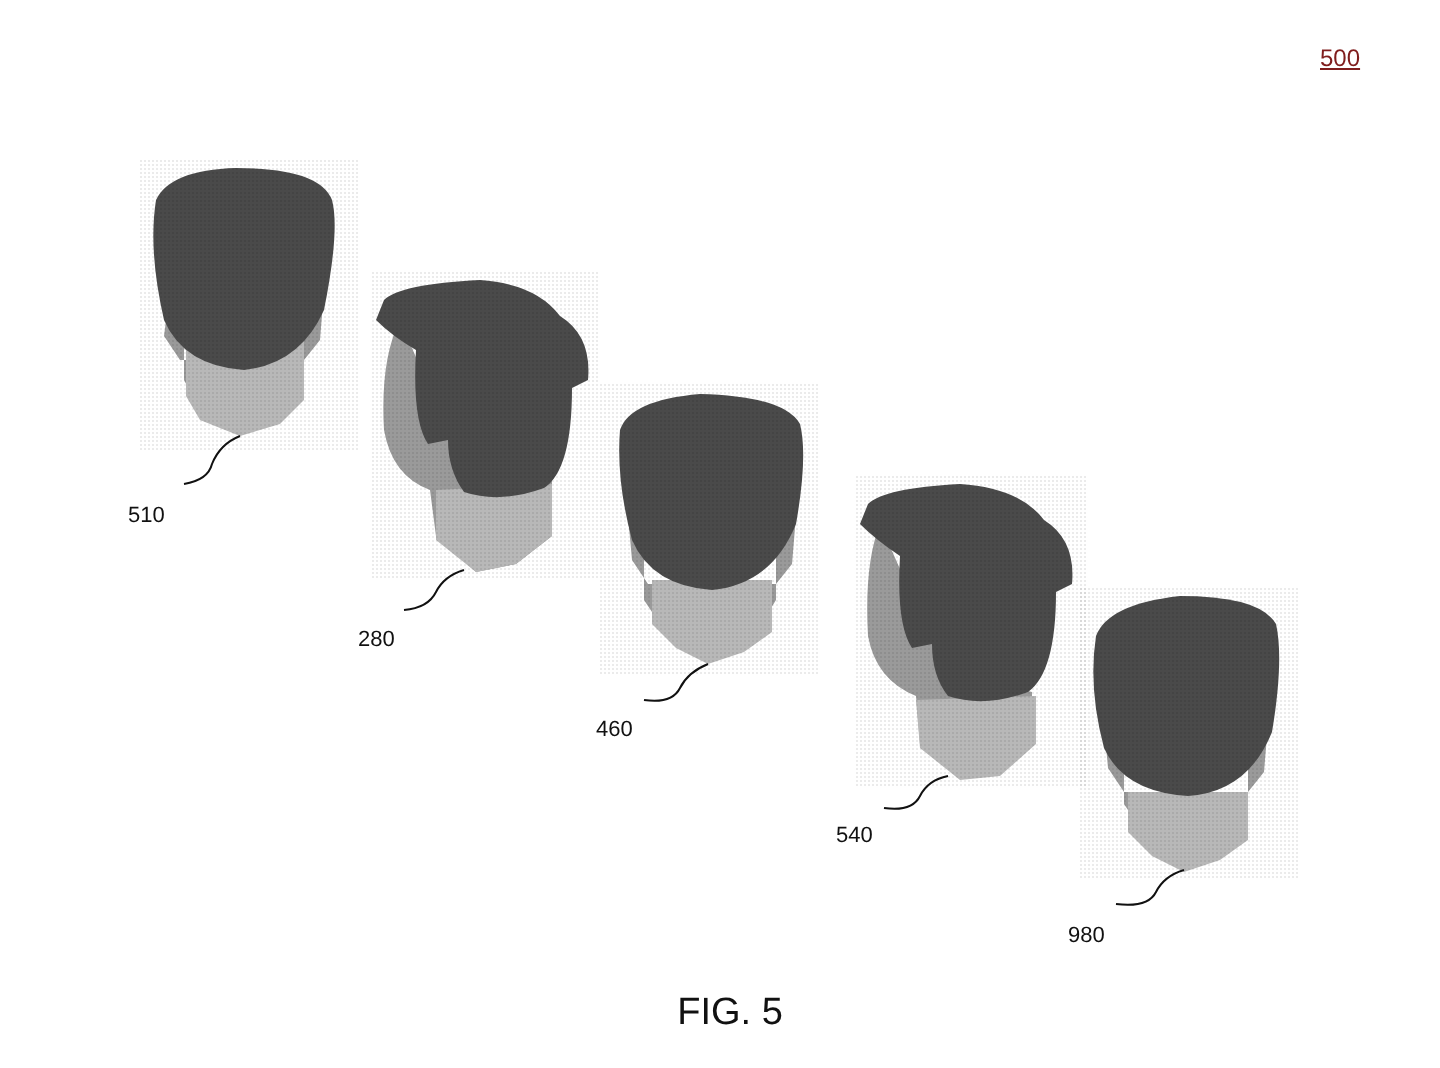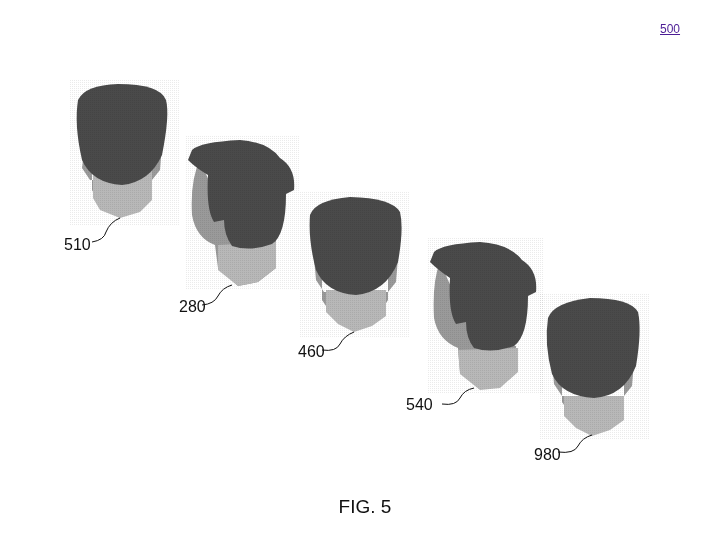--- a/index.html
+++ b/index.html
@@ -1,19 +1,19 @@
 <!DOCTYPE html>
 <html><head>
 <meta charset="utf-8">
 <style>
   html, body { margin: 0; padding: 0; background: #ffffff; }
   body { width: 720px; height: 534px; position: relative; overflow: hidden; font-family: "Liberation Sans", "DejaVu Sans", sans-serif; }
-  .fig-number { position: absolute; left: 660px; top: 22px; font-size: 12px; color: #4c1d95; text-decoration: underline; }
+  .fig-number { position: absolute; left: 660px; top: 22px; font-size: 12px; color: #7f1d1d; text-decoration: underline; }
   .caption { position: absolute; left: 0; width: 730px; top: 496px; text-align: center; font-size: 19px; color: #111; }
-  .label { position: absolute; font-size: 16px; color: #111; }
+  .label { position: absolute; font-size: 11px; color: #111; margin-top: 16px; }
   svg.figure { position: absolute; left: 0; top: 0; }
 </style>
 </head>
 <body>
 
 <span class="fig-number">500</span>
 
 <svg class="figure" width="720" height="534" viewBox="0 0 720 534">
   <defs>
     <pattern id="dither" width="2" height="2" patternUnits="userSpaceOnUse">
@@ -59,16 +59,16 @@
     <path d="M564,396 L624,396 L624,420 L610,430 L592,436 L576,428 L564,416 Z" fill="#b8b8b8"></path>
     <path d="M548,318 Q554,302 590,298 Q630,298 638,312 Q642,330 636,366 Q624,396 594,398 Q562,396 552,374 Q544,344 548,318 Z" fill="#4a4a4a"></path>
     <rect x="540" y="294" width="110" height="145" fill="url(#dither)"></rect>
     <path d="M592,435 Q582,438 578,446 Q574,454 558,452" stroke="#111" stroke-width="1" fill="none"></path>
   </g>
 </svg>
 
 <span class="label" style="left:64px; top:236px;">510</span>
 <span class="label" style="left:179px; top:298px;">280</span>
 <span class="label" style="left:298px; top:343px;">460</span>
-<span class="label" style="left:406px; top:396px;">540</span>
+<span class="label" style="left:418px; top:396px;">540</span>
 <span class="label" style="left:534px; top:446px;">980</span>
 
 <div class="caption">FIG. 5</div>
 
 </body></html>

